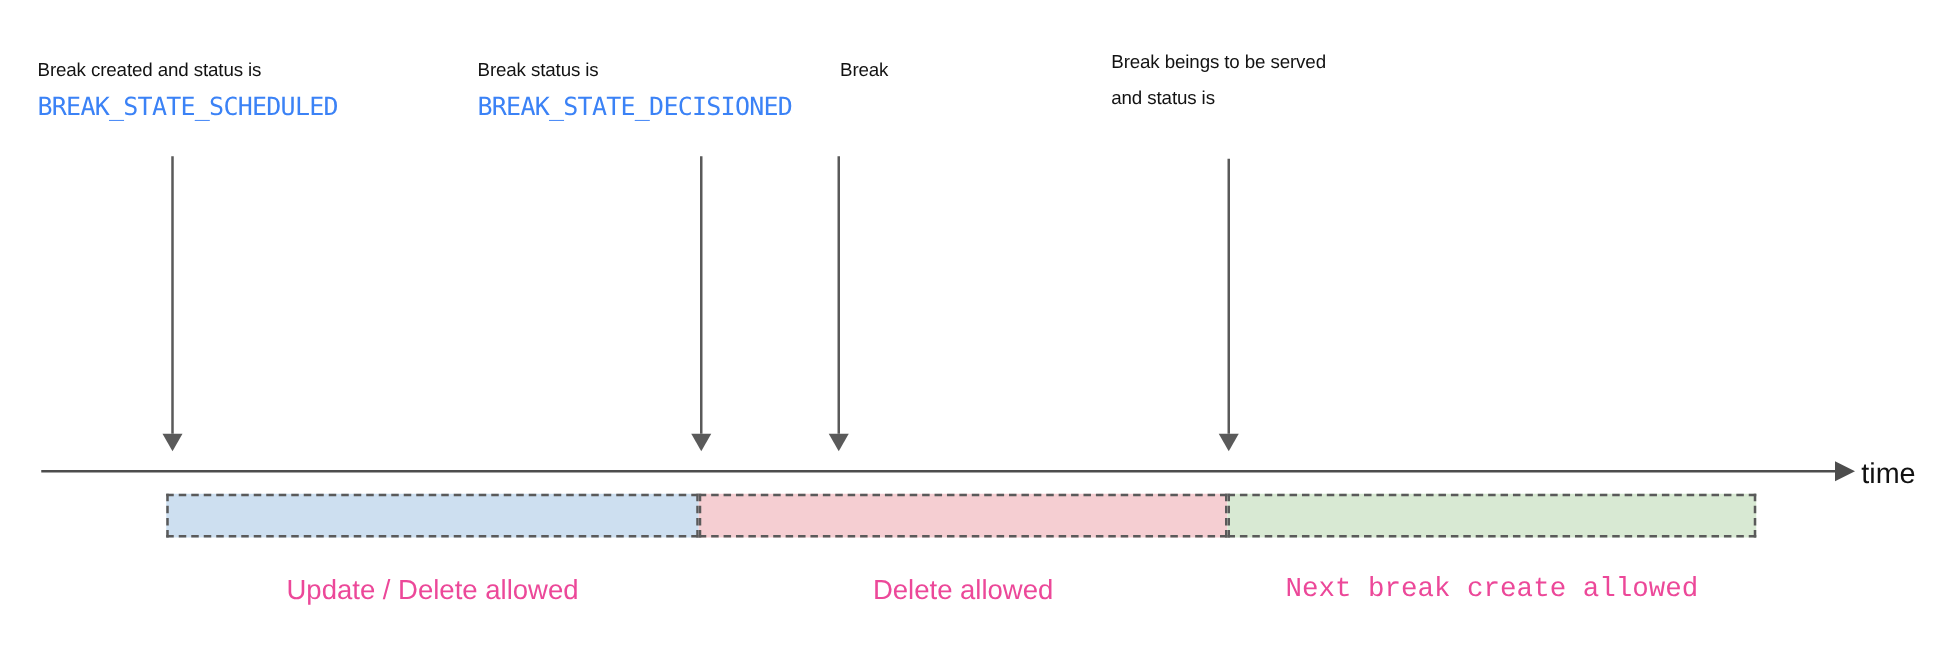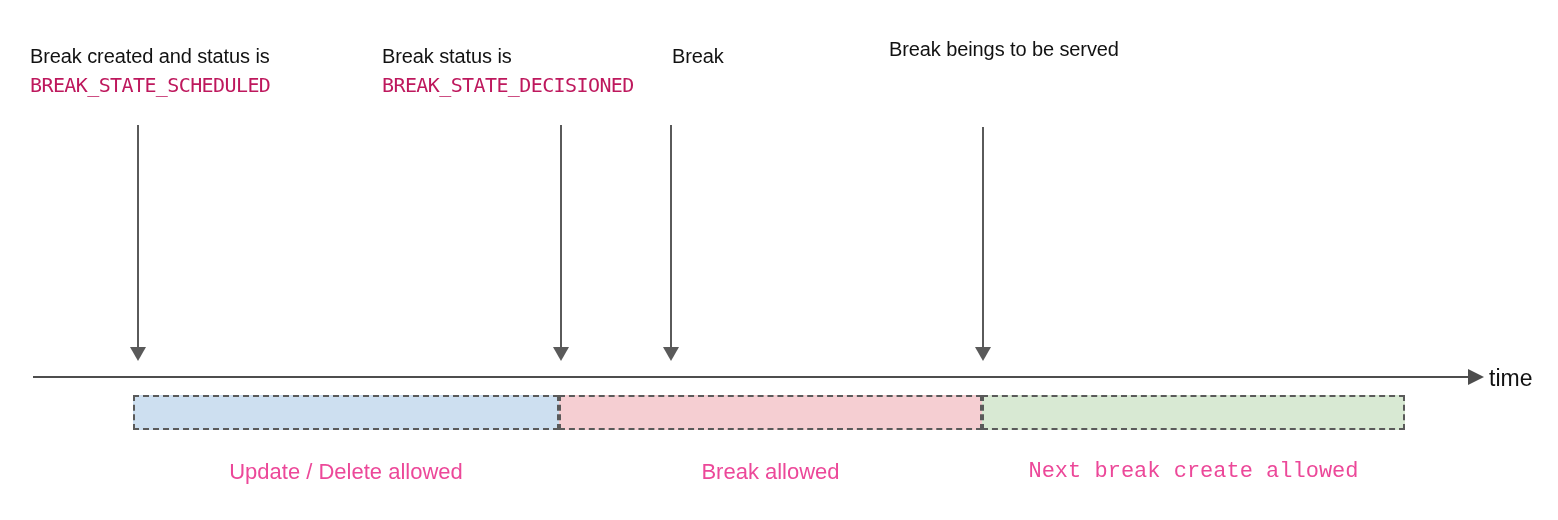--- a/index.html
+++ b/index.html
@@ -25,30 +25,30 @@
 
   
   .annotation {
     position: absolute;
     line-height: 29px;
     white-space: nowrap;
   }
   .annotation .plain {
     display: block;
     font-family: "Liberation Sans", sans-serif;
-    font-size: 20px;
+    font-size: 15px;
     letter-spacing: -0.1px;
     color: #121212;
   }
   .annotation .mono {
     display: block;
     font-family: "DejaVu Sans Mono", monospace;
     font-size: 20px;
     letter-spacing: -0.6px;
-    color: #be185d;
+    color: #3b82f6;
   }
 
   #ann-0 { left: 30px;  top: 42px; }
   #ann-1 { left: 354px; top: 42px; margin-left: 28px; }
   #ann-2 { left: 672px; top: 42px; }
   #ann-3 { left: 877px; top: 35px; margin-left: 12px; }
 
   
   .axis-line {
     position: absolute;
@@ -143,20 +143,21 @@
     <span class="plain">Break status is</span>
     <span class="mono">BREAK_STATE_DECISIONED</span>
   </div>
 
   <div class="annotation" id="ann-2">
     <span class="plain">Break</span>
   </div>
 
   <div class="annotation" id="ann-3">
     <span class="plain">Break beings to be served</span>
+    <span class="plain">and status is</span>
   </div>
 
   <div class="event-arrow" id="arrow-0">
     <div class="shaft" style="height: 222px; background: rgb(90, 90, 90);"></div>
     <div class="head" style="top: 222px; border-top-color: rgb(90, 90, 90);"></div>
   </div>
 
   <div class="event-arrow" id="arrow-1">
     <div class="shaft" style="height: 222px; background: rgb(90, 90, 90);"></div>
     <div class="head" style="top: 222px; border-top-color: rgb(90, 90, 90);"></div>
@@ -174,16 +175,16 @@
 
   <div class="axis-line" style="background: rgb(77, 77, 77);"></div>
   <div class="axis-arrowhead"></div>
   <div class="axis-label">time</div>
 
   <div class="phase-bar" id="bar-0" style="background: rgb(205, 223, 240); border-color: rgb(90, 90, 90);"></div>
   <div class="phase-bar" id="bar-1" style="background: rgb(245, 206, 210); border-color: rgb(90, 90, 90);"></div>
   <div class="phase-bar" id="bar-2" style="background: rgb(216, 233, 211); border-color: rgb(90, 90, 90);"></div>
 
   <div class="phase-caption" id="caption-0">Update / Delete allowed</div>
-  <div class="phase-caption" id="caption-1">Break allowed</div>
+  <div class="phase-caption" id="caption-1">Delete allowed</div>
   <div class="phase-caption" id="caption-2">Next break create allowed</div>
 
 </div>
 
 </body></html>

